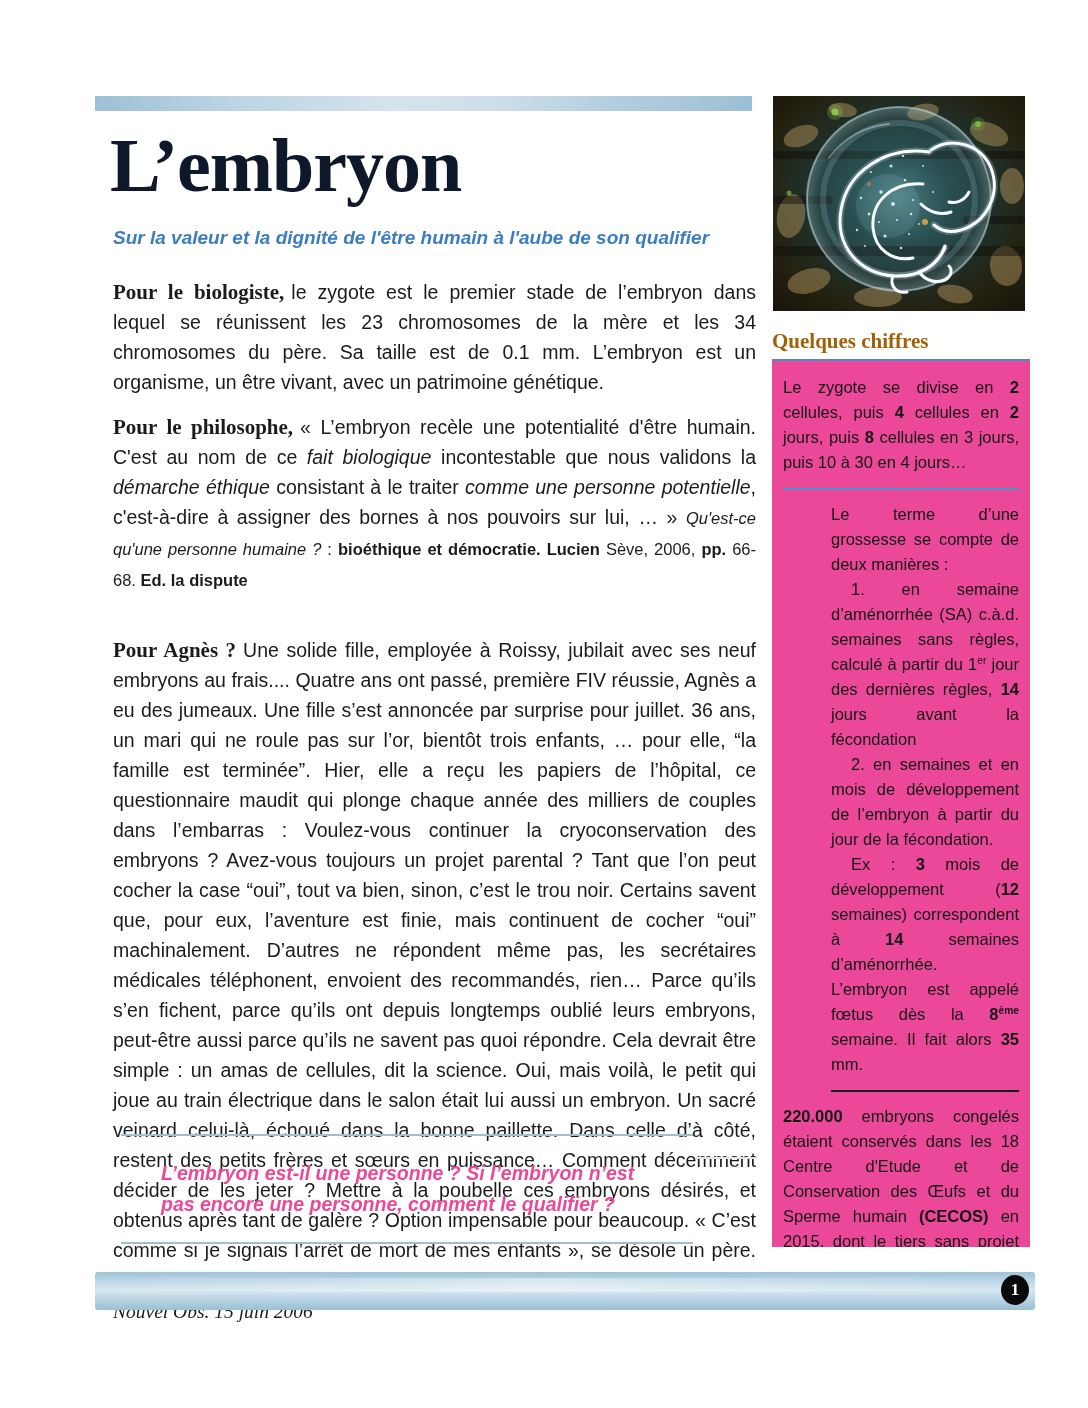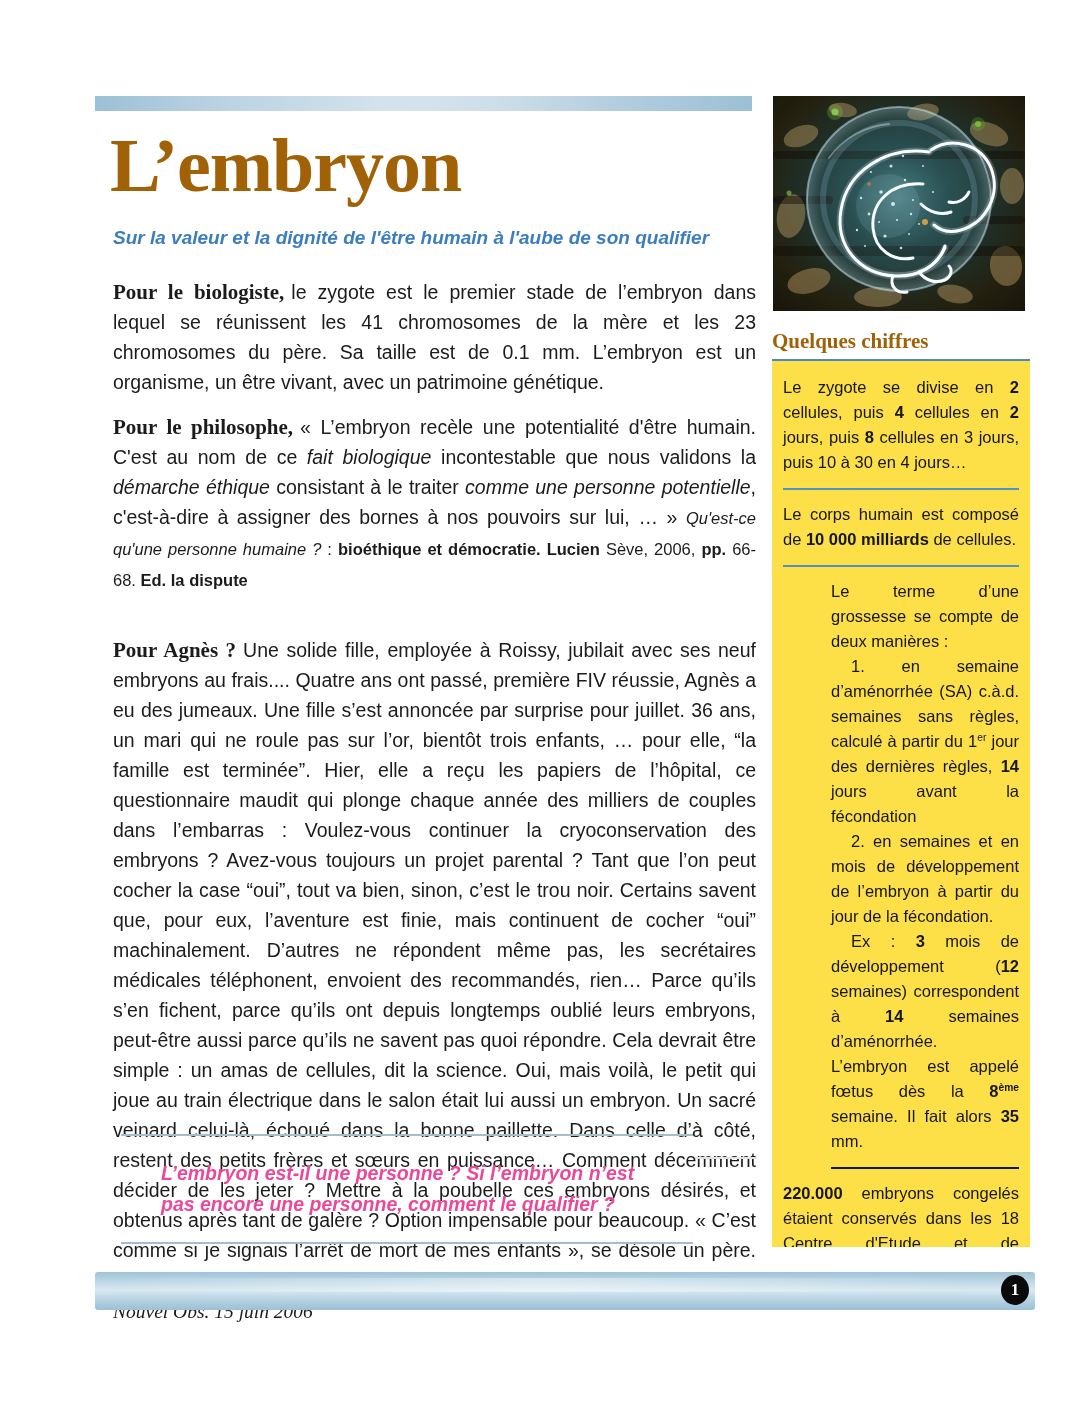--- a/index.html
+++ b/index.html
@@ -12,21 +12,21 @@
   .footer-bar { position:absolute; left:95px; top:1272px; width:940px; height:38px; border-radius:3px;
     background:linear-gradient(180deg,#9fc3d7 0%,#b7d3e2 20%,#d8e8f1 48%,#c5dce8 62%,#a9cadc 85%,#9cc0d4 100%); }
   .footer-bar::before { content:""; position:absolute; left:10px; right:60px; top:6px; height:14px; border-radius:7px;
     background:linear-gradient(90deg,rgba(255,255,255,0) 0%,rgba(255,255,255,.45) 50%,rgba(255,255,255,0) 100%); }
   .page-circle { position:absolute; left:1001px; top:1275px; width:28px; height:30px; border-radius:50%;
     background:#0a0a0a; color:#ffffff; font-family:"Liberation Serif",serif; font-weight:bold; font-size:17px;
     display:flex; align-items:center; justify-content:center; }
 
   
   .title { position:absolute; left:110px; top:126px; font-family:"Liberation Serif",serif;
-    font-weight:bold; font-size:76px; letter-spacing:-1px; color:#a16207; line-height:1.05; }
+    font-weight:bold; font-size:76px; letter-spacing:-1px; color:#0f172a; line-height:1.05; }
   .subtitle { position:absolute; left:113px; top:227px; width:620px; color:#3c7dbf;
     font-size:19px; font-weight:bold; font-style:italic; }
 
   
   .article { position:absolute; left:113px; top:277px; width:643px; color:#1b1b1b; }
   .article p { text-align:justify; font-size:19.5px; line-height:30px; }
   .article p.para-1 { margin-bottom:15px; }
   .article p.para-2 { margin-bottom:40px; }
   .lead { font-family:"Liberation Serif",serif; font-weight:bold; font-size:21px; margin-right:7px; }
 
@@ -40,21 +40,21 @@
   .q-line-top { position:absolute; left:121px; top:1134px; width:572px; height:2px; background:#a4bdcb; }
   .q-line-faint { position:absolute; left:695px; top:1157px; width:62px; height:2px; background:#e3e3e3; }
   .q-line-bottom { position:absolute; left:121px; top:1242px; width:572px; height:2px; background:#a4bdcb; }
   .question { position:absolute; left:161px; top:1158px; width:492px; color:#ec4899;
     font-size:19.5px; font-style:italic; font-weight:bold; line-height:31px; }
 
   
   .sb-heading { position:absolute; left:772px; top:329px; font-family:"Liberation Serif",serif;
     font-weight:bold; font-size:21px; color:#a16207; }
   .sb-panel { position:absolute; left:772px; top:359px; width:258px; height:888px;
-    background:#fde047; border-top:2px solid #4c89c0; padding:2px 11px 0 11px; overflow:hidden; }
+    background:#ec4899; border-top:2px solid #4c89c0; padding:2px 11px 0 11px; overflow:hidden; }
   .sb-section { padding:12px 0 13px 0; }
   .sb-section.div-blue { border-bottom:2px solid #4f93c8; }
   .sb-section.div-dark { border-bottom:2px solid #10141c;margin-left:48px; }
   .sb-p { text-align:justify; font-size:16.5px; line-height:25px; color:#161616; }
   .sb-p.indent { text-indent:20px; }
 
   
   .artwork { position:absolute; left:773px; top:96px; width:252px; height:215px; overflow:hidden; }
 </style>
 </head>
@@ -150,37 +150,34 @@
         <path d="M146,176 C152,184 162,188 172,184 C178,181 180,174 176,170"></path>
         <path d="M120,180 C116,190 124,198 134,196"></path>
       </g>
     </svg>
   </div>
 
   <h1 class="title">L’embryon</h1>
   <div class="subtitle">Sur la valeur et la dignité de l'être humain à l'aube de son qualifier</div>
 
   <div class="article">
-    <p class="para-1"><span class="lead">Pour le biologiste,</span><span><span>le zygote est le premier stade de l’embryon dans lequel se réunissent les 41 chromosomes de la mère et les 23 chromosomes du père. Sa taille est de 0.1 mm. L’embryon est un organisme, un être vivant, avec un patrimoine génétique.</span></span></p>
+    <p class="para-1"><span class="lead">Pour le biologiste,</span><span><span>le zygote est le premier stade de l’embryon dans lequel se réunissent les 23 chromosomes de la mère et les 34 chromosomes du père. Sa taille est de 0.1 mm. L’embryon est un organisme, un être vivant, avec un patrimoine génétique.</span></span></p>
     <p class="para-2"><span class="lead">Pour le philosophe,</span><span><span>« L’embryon recèle une potentialité d'être humain. C'est au nom de ce </span><span class="i">fait biologique</span><span> incontestable que nous validons la </span><span class="i">démarche éthique</span><span> consistant à le traiter </span><span class="i">comme une personne potentielle</span><span>, c'est-à-dire à assigner des bornes à nos pouvoirs sur lui, … » </span><span class="i sm">Qu'est-ce qu'une personne humaine ? </span><span class="sm">: </span><span class="b sm">bioéthique et démocratie. Lucien </span><span class="sm">Sève,  2006, </span><span class="b sm">pp. </span><span class="sm">66-68. </span><span class="b sm">Ed. la dispute</span></span></p>
     <p class="para-3"><span class="lead">Pour Agnès ?</span><span><span>Une solide fille, employée à Roissy,  jubilait avec ses neuf embryons au frais.... Quatre ans ont  passé, première FIV réussie, Agnès a eu des jumeaux. Une fille s’est annoncée par surprise pour juillet. 36 ans, un mari qui ne roule pas sur  l’or, bientôt trois enfants, … pour elle, “la famille est terminée”. Hier, elle a reçu les  papiers de l’hôpital, ce questionnaire maudit qui plonge chaque année des milliers de couples dans l’embarras : Voulez-vous continuer la  cryoconservation des embryons ? Avez-vous toujours un projet parental ? Tant que l’on peut cocher la case “oui”, tout va bien, sinon, c’est le trou noir. Certains savent que, pour eux, l’aventure est finie, mais continuent  de cocher “oui” machinalement. D’autres ne répondent même pas, les  secrétaires médicales téléphonent, envoient des recommandés, rien… Parce qu’ils s’en fichent, parce qu’ils ont depuis longtemps oublié leurs embryons, peut-être aussi parce qu’ils ne savent pas quoi répondre. Cela  devrait être simple : un amas de cellules, dit la science. Oui, mais voilà, le petit qui joue au train électrique dans le salon était lui aussi un embryon. Un sacré veinard celui-là, échoué dans la bonne paillette. Dans celle d’à côté, restent des petits frères et sœurs en puissance… Comment  décemment décider de les jeter ? Mettre à la poubelle ces embryons désirés, et obtenus après tant de galère ? Option impensable pour beaucoup. « C’est comme si je signais l’arrêt de mort de mes enfants », se désole un père. «J’aurais l’impression d’un immense gâchis », dit un autre. </span><span class="i serif">Extraits du Nouvel Obs. 15 juin 2006</span></span></p>
   </div>
 
   <div class="q-line-top"></div>
   <div class="q-line-faint"></div>
   <div class="question">L’embryon  est-il une personne ? Si l’embryon n’est pas encore une personne, comment le qualifier ?</div>
   <div class="q-line-bottom"></div>
 
   <div class="sb-heading">Quelques chiffres</div>
   <div class="sb-panel">
       <div class="sb-section div-blue">
         <p class="sb-p"><span>Le zygote se divise en </span><span class="b">2</span><span> cellules, puis </span><span class="b">4</span><span> cellules en </span><span class="b">2</span><span> jours, puis </span><span class="b">8</span><span> cellules en 3 jours, puis 10 à 30 en 4 jours…</span></p>
-      </div>
-      <div class="sb-section div-blue">
-        <p class="sb-p"><span>Le corps humain est composé de </span><span class="b">10 000 milliards</span><span> de cellules.</span></p>
       </div>
       <div class="sb-section div-dark">
         <p class="sb-p"><span>Le terme d’une grossesse se compte de deux manières :</span></p>
         <p class="sb-p indent"><span>1. en semaine d’aménorrhée (SA) c.à.d. semaines sans règles, calculé à partir du 1</span><span class="sup">er</span><span> jour des dernières règles, </span><span class="b">14</span><span> jours avant la fécondation</span></p>
         <p class="sb-p indent"><span>2. en semaines et en mois de développement de l’embryon à partir du jour de la fécondation.</span></p>
         <p class="sb-p indent"><span>Ex : </span><span class="b">3</span><span> mois de développement (</span><span class="b">12</span><span> semaines) correspondent à </span><span class="b">14</span><span> semaines d’aménorrhée.</span></p>
         <p class="sb-p"><span>L’embryon est appelé fœtus dès la </span><span class="b">8</span><span class="b sup">ème</span><span> semaine. Il fait alors </span><span class="b">35</span><span> mm.</span></p>
       </div>
       <div class="sb-section">
         <p class="sb-p"><span class="b">220.000</span><span> embryons congelés étaient conservés dans les 18 Centre d'Etude et de Conservation des Œufs et du Sperme humain </span><span class="b">(CECOS)</span><span> en 2015, dont le tiers sans projet parental. La loi de bioéthique 2004 autorise, en France, la recherche sur les embryons congelés depuis plus de 5 ans et "</span></p>

